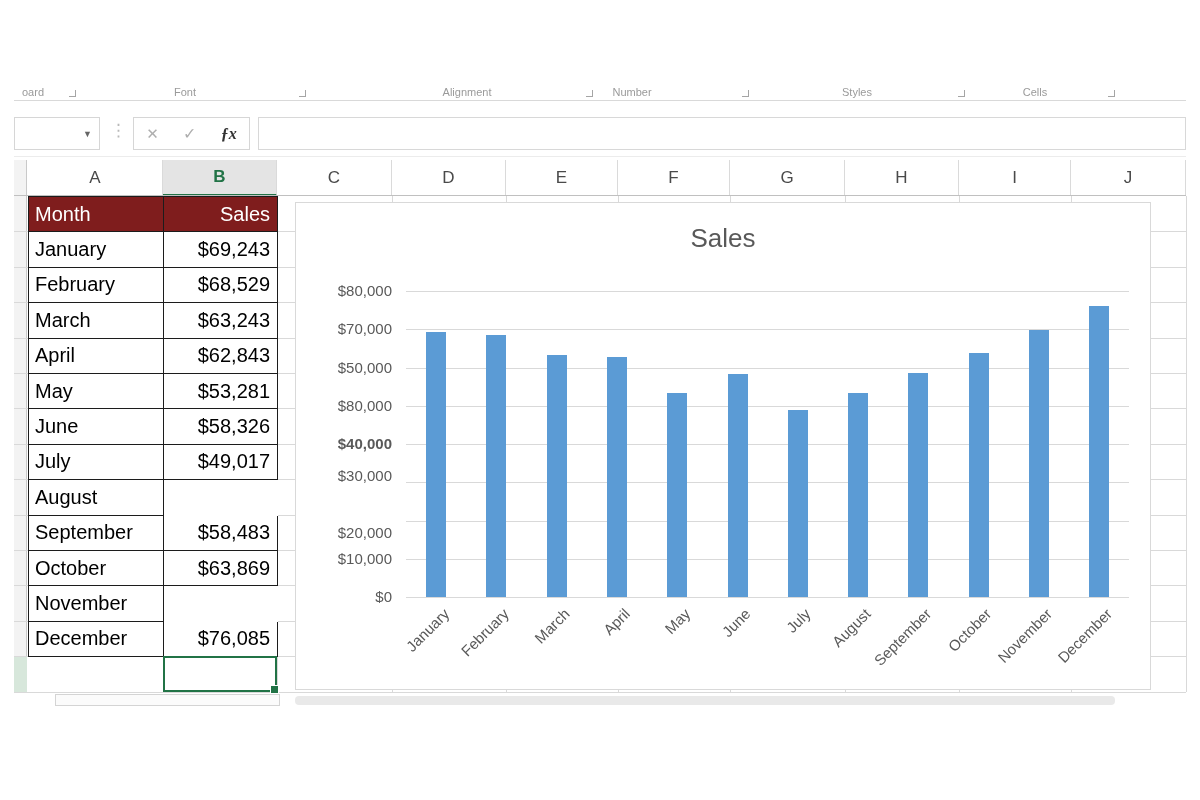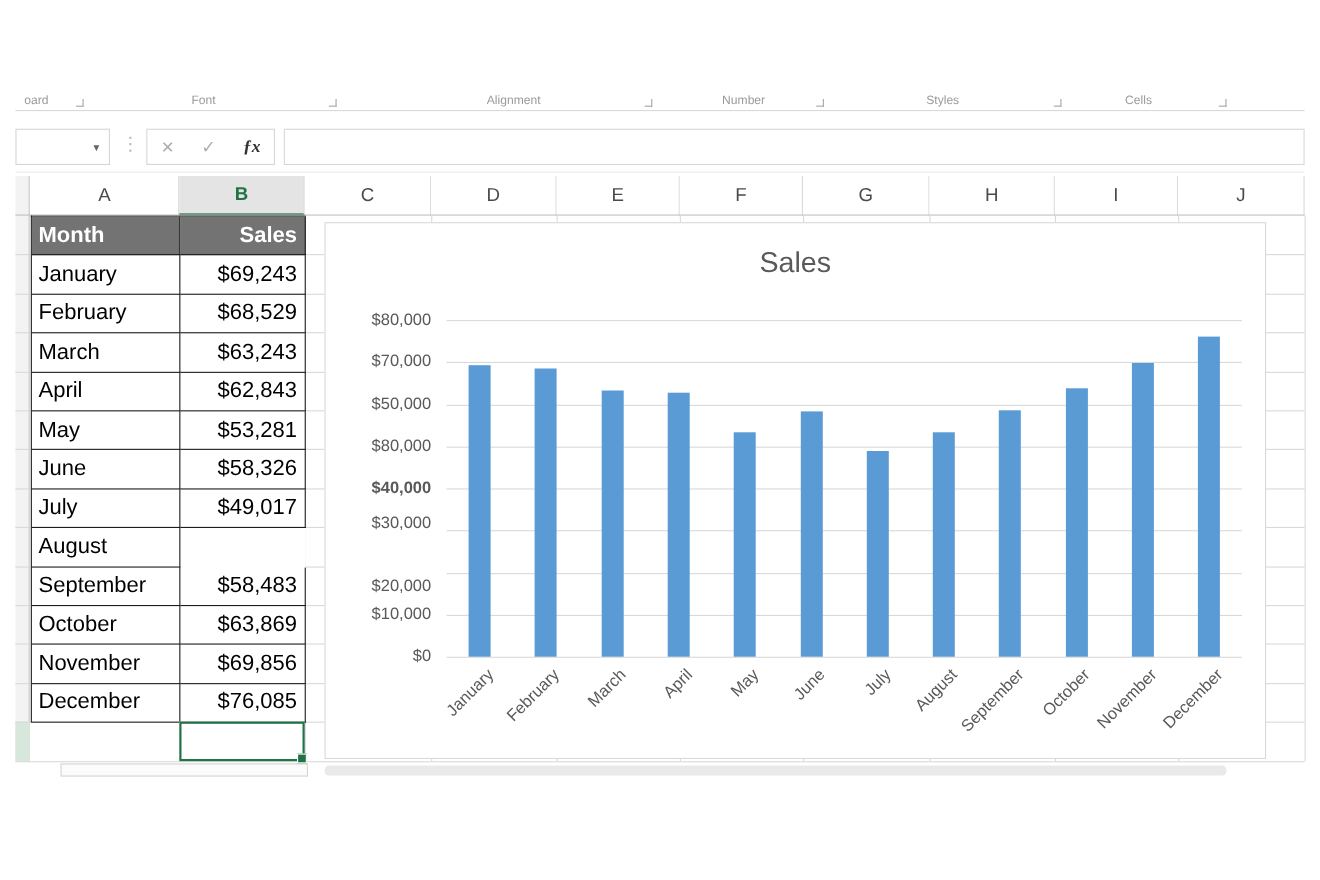--- a/index.html
+++ b/index.html
@@ -40,21 +40,21 @@
   .gv{position:absolute;width:1px;background:#d9d9d9;}
   .gh{position:absolute;height:1px;background:#d9d9d9;}
   
   #data-table{position:absolute;left:28px;top:196px;border-top:1.5px solid #1c1c1c;
     border-left:1.5px solid #1c1c1c;background:#fff;box-sizing:border-box;z-index:3;}
   .t-row{display:flex;}
   .t-cell{box-sizing:border-box;border-right:1.5px solid #1c1c1c;border-bottom:1.5px solid #1c1c1c;
     font-size:20px;color:#000;display:flex;align-items:center;overflow:hidden;}
   .t-cell.month{width:135px;padding-left:6px;}
   .t-cell.sales{width:114px;justify-content:flex-end;padding-right:7px;}
-  .t-cell.hdr{background:#737373;color:#fff;font-weight:bold;}
+  .t-cell.hdr{background:#7f1d1d;color:#fff;font-weight:normal;}
   
   #active-cell{position:absolute;left:163px;width:114px;border:2px solid #217346;
     background:#fff;box-sizing:border-box;z-index:5;}
   #fill-handle{position:absolute;right:-4px;bottom:-4px;width:7px;height:7px;
     background:#217346;border:1px solid #fff;}
   
   #chart{position:absolute;left:295px;top:202px;width:856px;height:488px;
     background:#fff;border:1px solid #d9d9d9;box-sizing:border-box;z-index:4;}
   #chart-title{position:absolute;left:0;top:20px;width:100%;text-align:center;
     font-size:26px;color:#595959;}
@@ -71,21 +71,21 @@
 </style>
 </head>
 <body>
 
 <div id="app">
 
   <div id="ribbon">
       <div class="ribbon-label" style="left: 33px;">oard</div>
       <div class="ribbon-label" style="left: 185px;">Font</div>
       <div class="ribbon-label" style="left: 467px;">Alignment</div>
-      <div class="ribbon-label" style="left: 676px;">Number</div>
+      <div class="ribbon-label" style="left: 632px;">Number</div>
       <div class="ribbon-label" style="left: 857px;">Styles</div>
       <div class="ribbon-label" style="left: 1035px;">Cells</div>
       <div class="launcher" style="left: 69px;"></div>
       <div class="launcher" style="left: 299px;"></div>
       <div class="launcher" style="left: 586px;"></div>
       <div class="launcher" style="left: 742px;"></div>
       <div class="launcher" style="left: 958px;"></div>
       <div class="launcher" style="left: 1108px;"></div>
     </div>
   <div class="hline" style="left:14px;top:100px;width:1172px;"></div>
@@ -183,21 +183,20 @@
       <div class="t-row" style="height: 35.4px;">
         <div class="t-cell month">September</div>
         <div class="t-cell sales">$58,483</div>
       </div>
       <div class="t-row" style="height: 35.4px;">
         <div class="t-cell month">October</div>
         <div class="t-cell sales">$63,869</div>
       </div>
       <div class="t-row" style="height: 35.4px;">
         <div class="t-cell month">November</div>
-        <div class="t-cell sales">$69,856</div>
       </div>
       <div class="t-row" style="height: 35.4px;">
         <div class="t-cell month">December</div>
         <div class="t-cell sales">$76,085</div>
       </div>
     </div>
 
   <div id="active-cell" style="top: 656.2px; height: 35.4px;">
     <div id="fill-handle"></div>
   </div>

